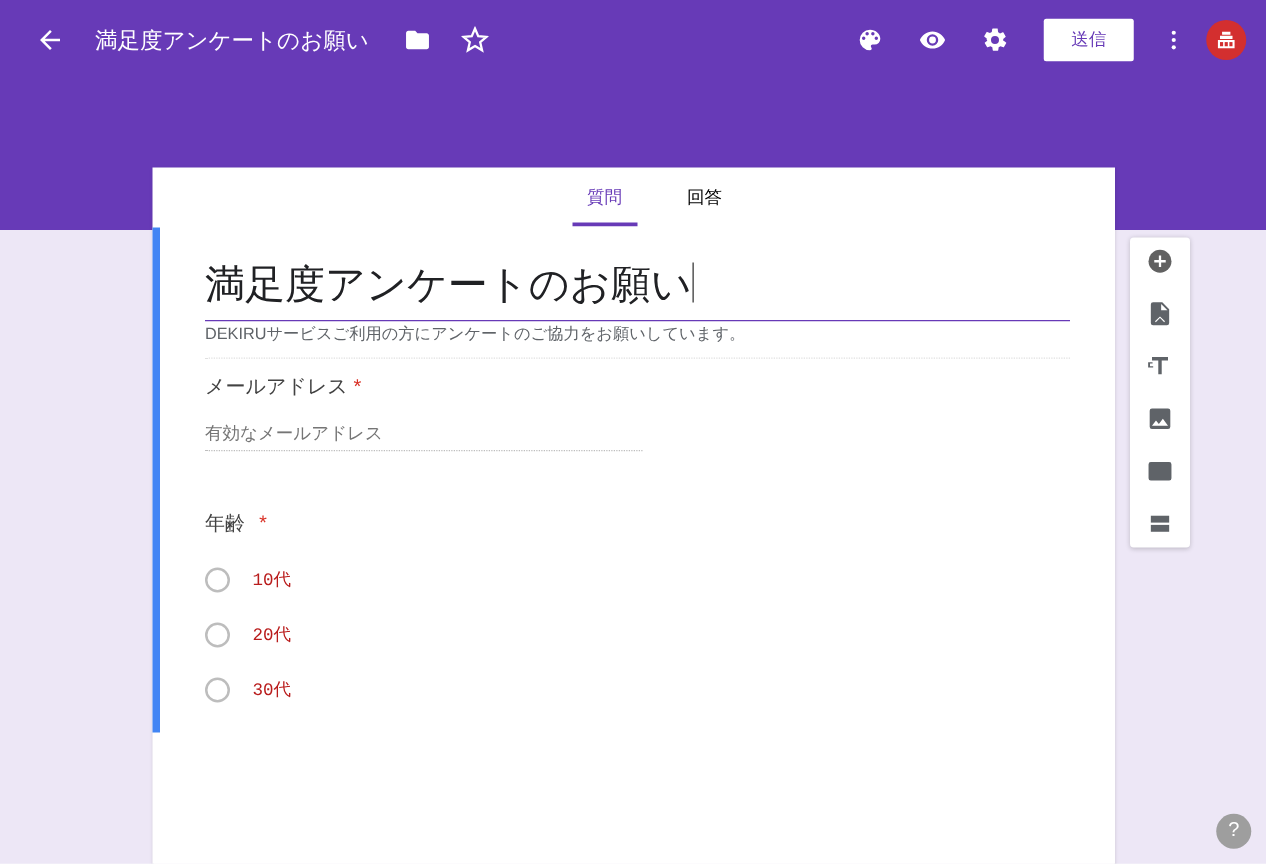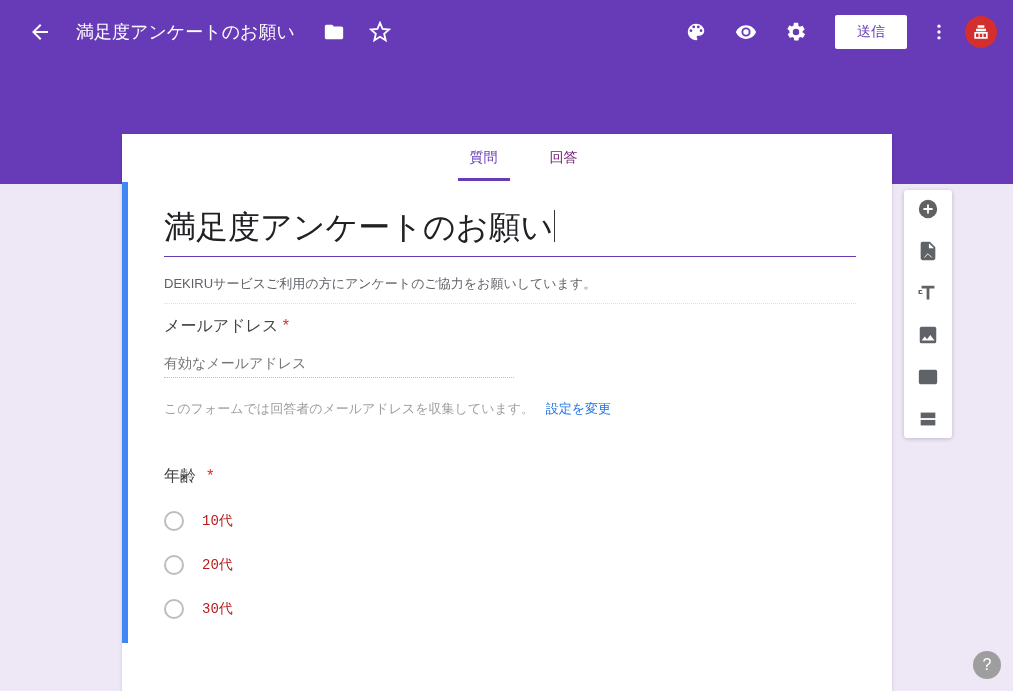--- a/index.html
+++ b/index.html
@@ -53,21 +53,21 @@
   .tabs {
     height: 48px;
     display: flex;
     justify-content: center;
     align-items: center;
     gap: 40px;
     border-bottom: 0px;
     margin-left: 33px;
   }
   .tab {
-    font-size: 14px; color: #701a75; cursor: pointer; padding: 14px 6px;
+    font-size: 14px; color: #000000; cursor: pointer; padding: 14px 6px;
     position: relative;
   }
   .tab.active {
     color: #673ab7;
   }
   .tab.active::after {
     content: ""; position: absolute; bottom: 0; left: -6px; right: -6px;
     height: 3px; background: #673ab7;
   }
   .card-body {
@@ -78,21 +78,21 @@
     font-size: 32px; font-weight: 400; color: #202124;
     border-bottom: 1px solid #673ab7;
     padding-bottom: 6px;
     width: 100%;
     position: relative;
   }
   .cursor-bar {
     display:inline-block; width:1px; height:32px; background:#333; vertical-align: -4px; margin-left:1px;
   }
   .form-desc {
-    font-size: 13px; color: #5f6368; margin-top: 18px;
+    font-size: 13px; color: #5f6368; margin-top: 1px;
     border-bottom: 1px dotted #e0e0e0; padding-bottom: 10px;
   }
   .email-section { margin-top: 12px; }
   .q-label { font-size: 16px; color: #424242; }
   .req { color: #d93025; }
   .email-input {
     margin-top: 18px; font-size: 14px; color: #404040;
     border: none; border-bottom: 1px dotted #bdbdbd;
     padding-bottom: 6px; width: 350px; background: transparent;
   }
@@ -174,24 +174,20 @@
     <div class="tab active">質問</div>
     <div class="tab">回答</div>
   </div>
   <div class="card-body">
     <div class="form-title"><span>満足度アンケートのお願い</span><span class="cursor-bar"></span></div>
     <div class="form-desc">DEKIRUサービスご利用の方にアンケートのご協力をお願いしています。</div>
 
     <div class="email-section">
       <div class="q-label"><span>メールアドレス</span> <span class="req">*</span></div>
       <input class="email-input" disabled="" placeholder="有効なメールアドレス" style="">
-      <div class="email-note">
-        <span>このフォームでは回答者のメールアドレスを収集しています。</span>
-        <a>設定を変更</a>
-      </div>
     </div>
 
     <div class="age-section">
       <div class="q-label"><span>年齢</span> <span class="req">*</span></div>
       <div class="radio-row">
         <div class="radio-circle"></div>
         <div class="radio-label">10代</div>
       </div>
       <div class="radio-row">
         <div class="radio-circle"></div>

